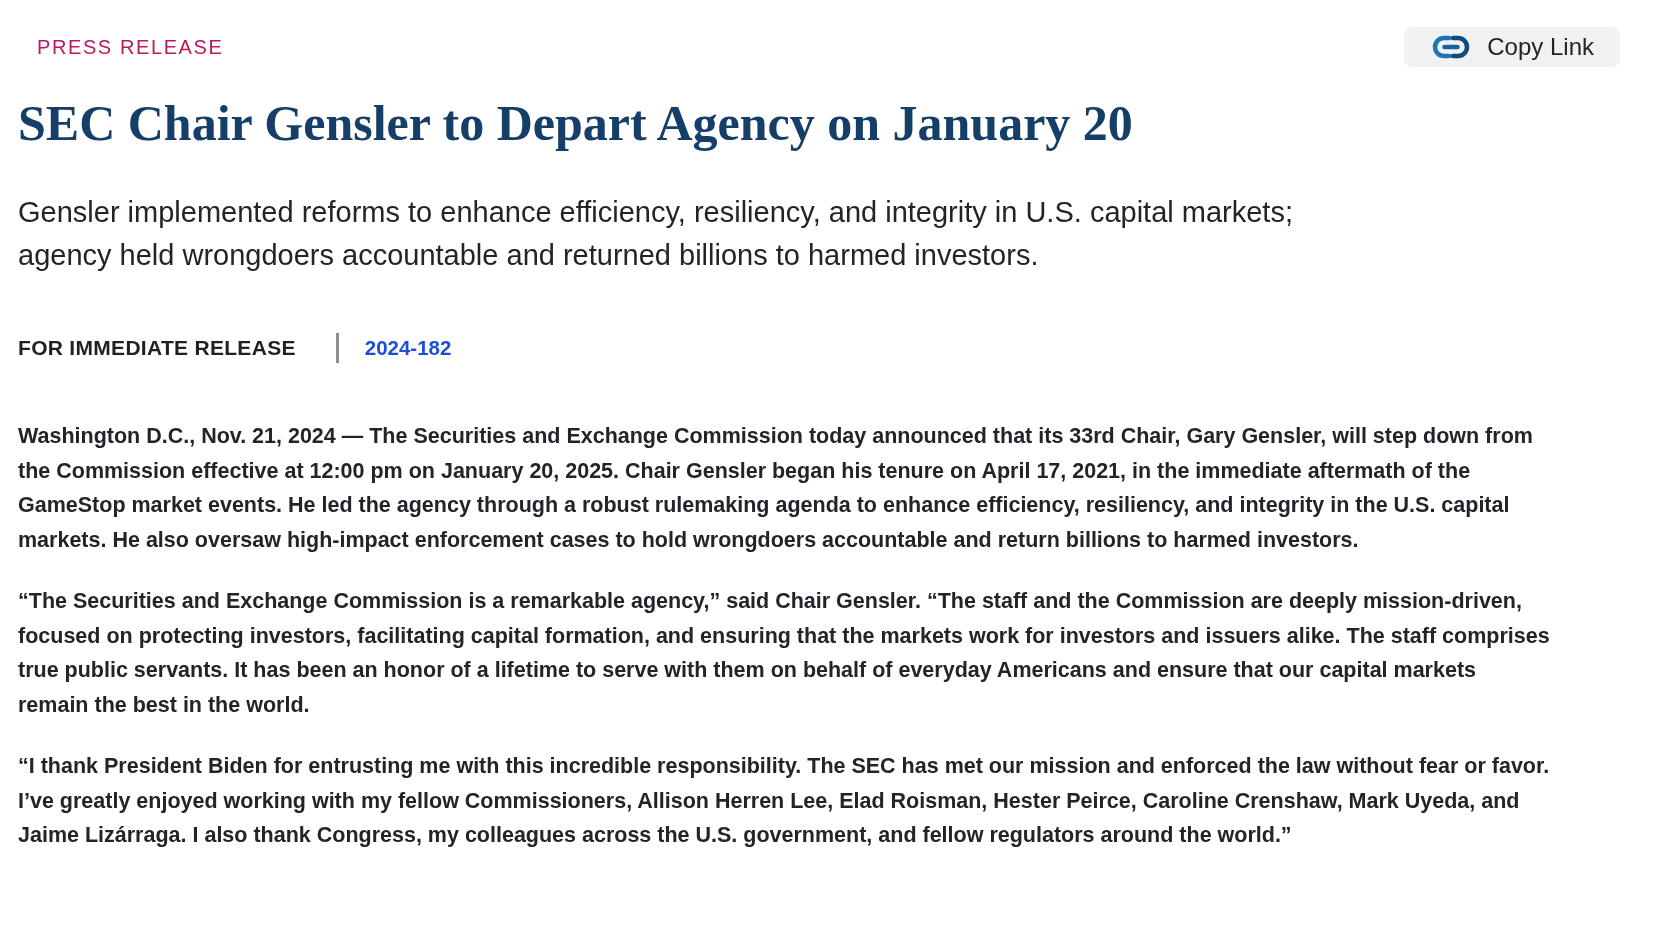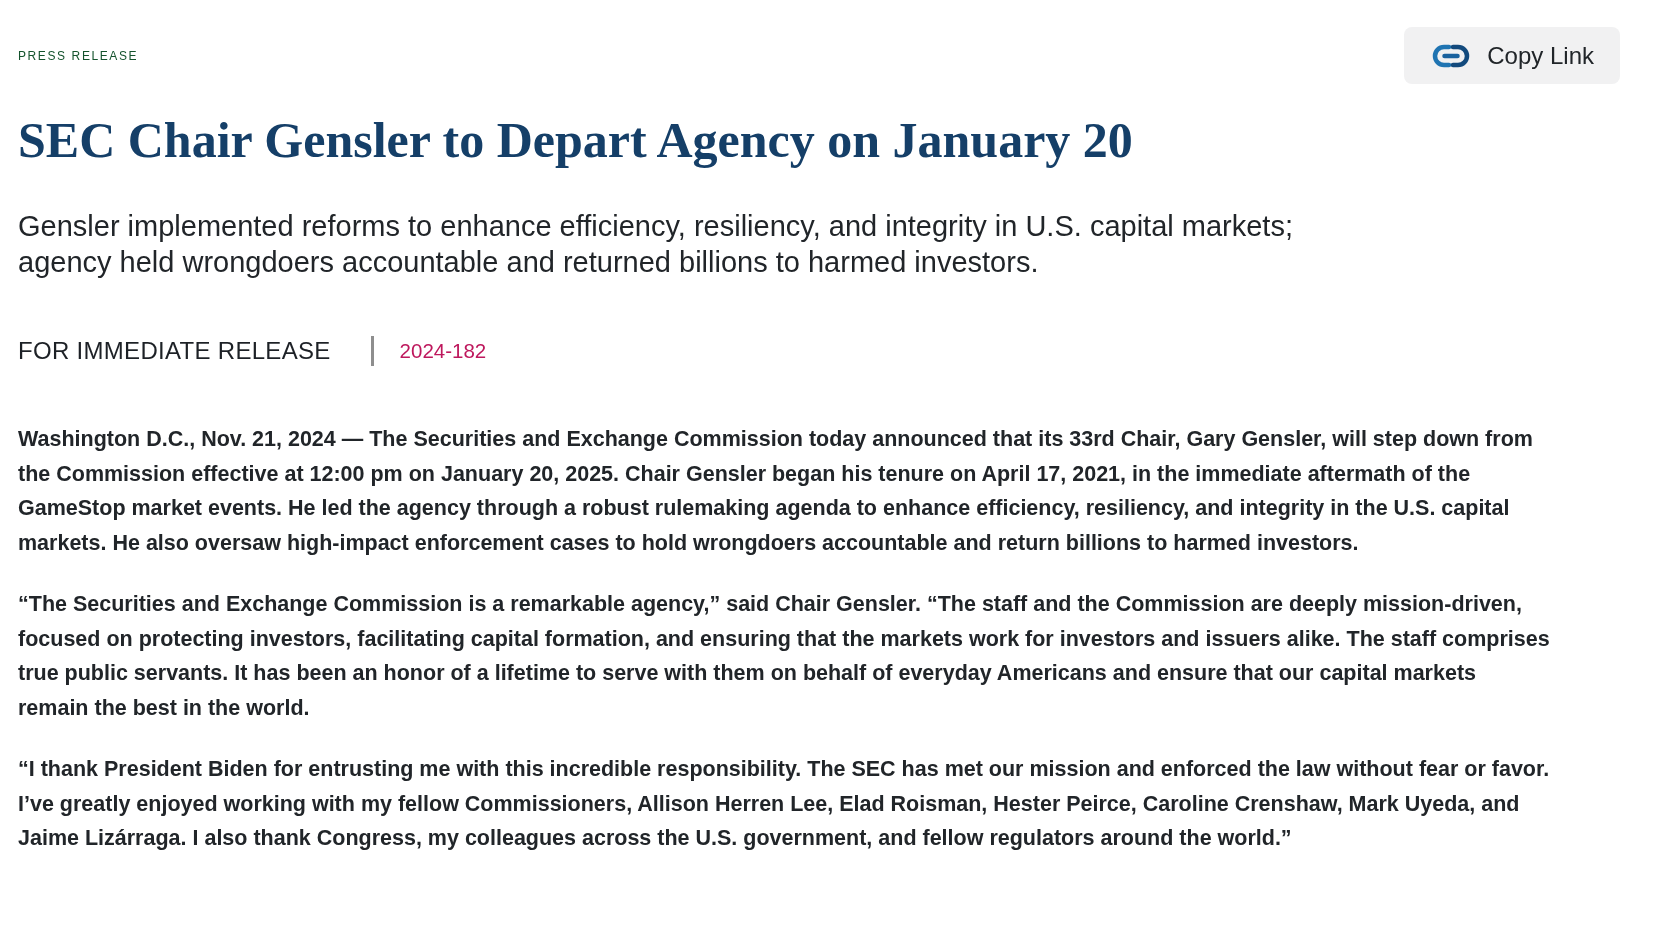--- a/index.html
+++ b/index.html
@@ -17,30 +17,31 @@
     padding: 27px 33px 0 18px;
     overflow: hidden;
     background: #ffffff;
   }
   .top-row {
     display: flex;
     justify-content: space-between;
     align-items: center;
   }
   .kicker {
-    font-size: 12px;
+    font-size: 20px;
     font-weight: 500;
     letter-spacing: 1.6px;
-    color: #14532d;
+    color: #be185d;
+    margin-left: 19px;
   }
   .copy-link-btn {
     display: flex;
     align-items: center;
     gap: 15px;
-    height: 57px;
+    height: 40px;
     padding: 0 26px;
     background: #f1f1f2;
     border: none;
     border-radius: 8px;
     font-family: "Liberation Sans", sans-serif;
     font-size: 24px;
     color: #212529;
     cursor: pointer;
   }
   .copy-link-btn .icon-wrap {
@@ -52,47 +53,47 @@
     font-size: 50px;
     line-height: 1.12;
     font-weight: 700;
     color: #153f68;
     max-width: 1540px;
     font-family: Liberation Serif, serif;
   }
   .subtitle {
     margin: 40px 0 0 0;
     font-size: 29px;
-    line-height: 36px;
+    line-height: 43px;
     font-weight: 400;
     color: #212529;
     max-width: 1300px;
   }
   .release-row {
     margin-top: 56px;
     display: flex;
     align-items: center;
     height: 30px;
   }
   .release-label {
-    font-size: 24px;
-    font-weight: 400;
+    font-size: 21px;
+    font-weight: 700;
     letter-spacing: 0.3px;
     color: #1d2126;
   }
   .v-divider {
     width: 3px;
     height: 30px;
     background: #8e8e8e;
     margin: 0 26px 0 40px;
   }
   .release-number {
     font-size: 20.5px;
-    font-weight: 400;
-    color: #be185d;
+    font-weight: 700;
+    color: #1d4ed8;
   }
   .article-body {
     margin-top: 56px;
     max-width: 1532px;
     font-size: 21.5px;
     line-height: 34.5px;
     color: #212529;
     font-weight: bold;
   }
   .article-body p {

